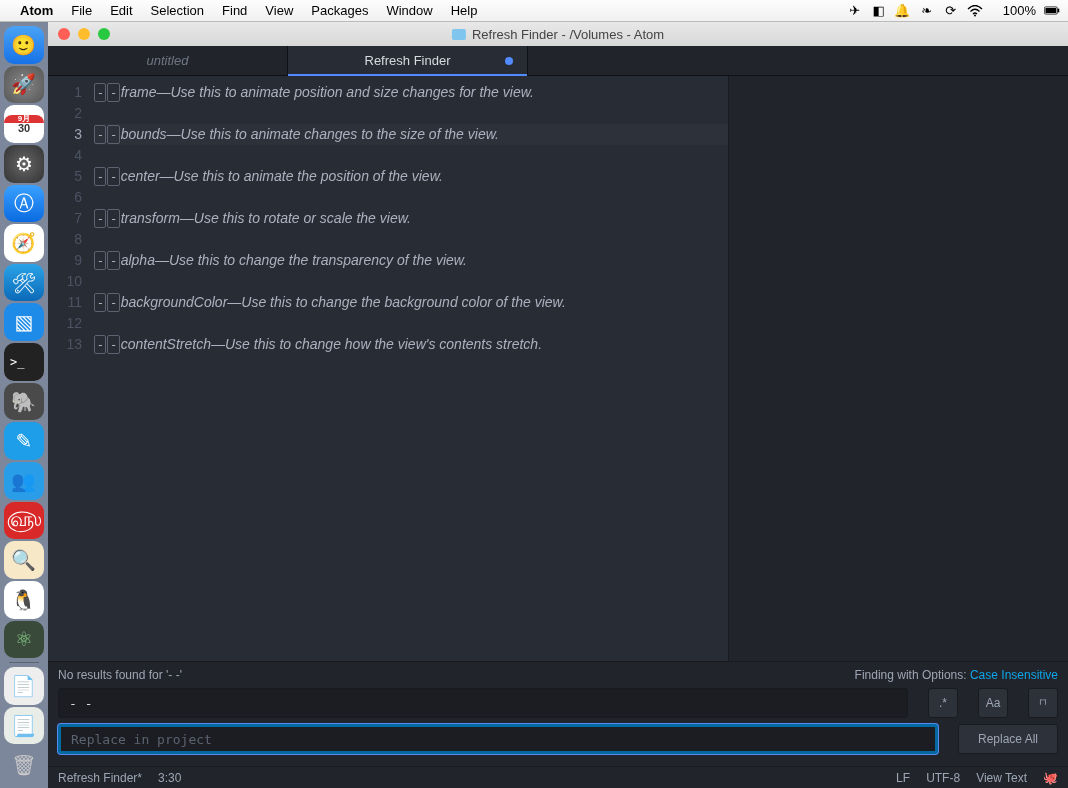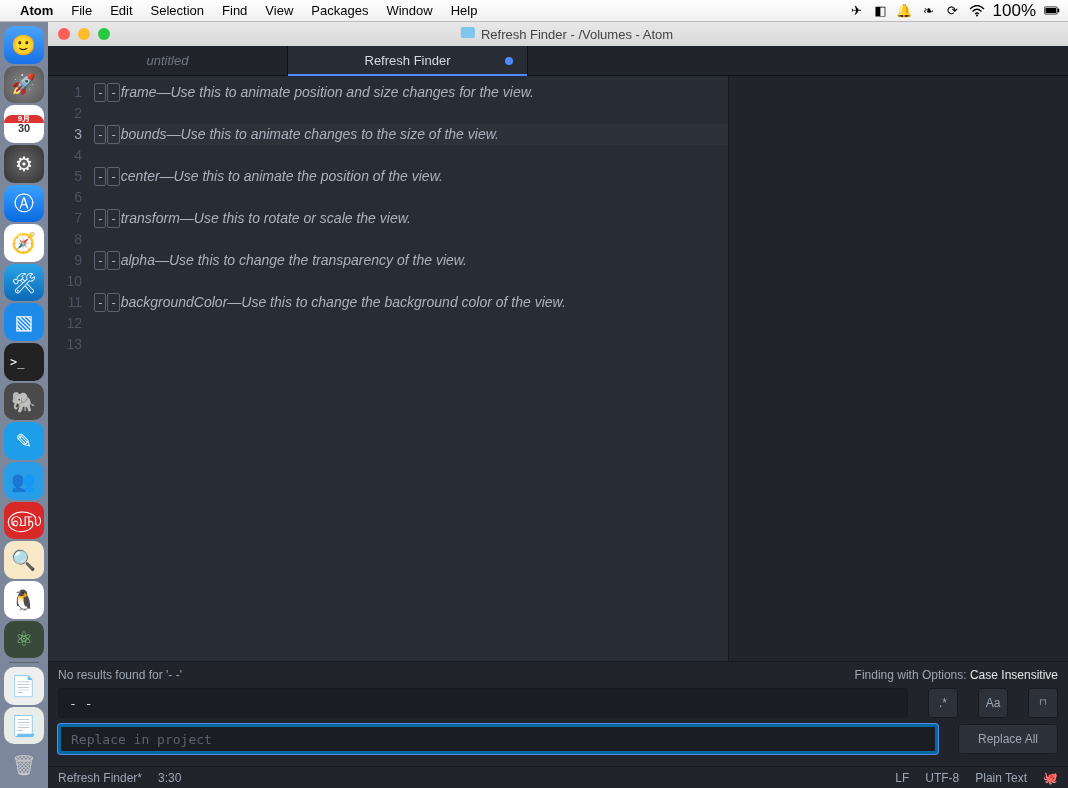--- a/index.html
+++ b/index.html
@@ -4,21 +4,21 @@
 <style>
 * { margin:0; padding:0; box-sizing:border-box; font-family:-apple-system,"Helvetica Neue",Arial,sans-serif; }
 body { width:1068px; height:788px; overflow:hidden; background:#0a1a3a; position:relative; }
 
 
 .menubar { position:absolute; top:0; left:0; right:0; height:22px; background:linear-gradient(#fdfdfd,#f0f0f0); display:flex; align-items:center; font-size:13px; color:#000; padding:0 8px; border-bottom:1px solid #bbb; }
 .menubar .apple { font-size:15px; margin-right:12px; }
 .menubar .menuitem { margin-right:18px; cursor:default; }
 .menubar .menuitem.bold { font-weight:600; }
 .menubar .spacer { flex:1; }
-.menubar .status { margin-left:8px; font-size:17px; display:flex; align-items:center; }
+.menubar .status { margin-left:20px; font-size:13px; display:flex; align-items:center; }
 .menubar .statusicon { width:16px; height:16px; margin-left:8px; display:inline-flex; align-items:center; justify-content:center; }
 
 
 .dock { position:absolute; left:0; top:22px; bottom:0; width:48px; background:rgba(220,225,235,0.55); display:flex; flex-direction:column; align-items:center; padding:4px 0; gap:2px; }
 .dock .dicon { width:40px; height:40px; border-radius:10px; display:flex; align-items:center; justify-content:center; font-size:20px; color:#fff; }
 .dock .dicon.finder{background:linear-gradient(#4aa3f5,#1672e8);}
 .dock .dicon.launchpad{background:radial-gradient(circle,#888,#555);}
 .dock .dicon.cal{background:#fff;color:#333;font-size:11px;font-weight:600;flex-direction:column;line-height:1;}
 .dock .dicon.cal .calhdr{background:#d33;color:#fff;font-size:8px;width:100%;text-align:center;border-radius:8px 8px 0 0;}
 .dock .dicon.prefs{background:radial-gradient(circle,#666,#333);}
@@ -38,21 +38,21 @@
 .dock .dicon.light{background:#e8ede8;}
 .dock .dicon.trash{background:transparent;color:#cacaca;}
 .dock .sep{width:30px;height:1px;background:rgba(0,0,0,0.25);margin:2px 0;}
 
 
 .window { position:absolute; left:48px; top:22px; right:0; bottom:0; background:#1d222a; display:flex; flex-direction:column; }
 .titlebar { height:24px; background:linear-gradient(#e8e8e8,#d8d8d8); display:flex; align-items:center; position:relative; font-size:13px; color:#444; }
 .traffic { display:flex; gap:8px; margin-left:10px; }
 .traffic span { width:12px; height:12px; border-radius:50%; display:block; }
 .traffic .red{background:#ff5f57;} .traffic .yel{background:#ffbd2e;} .traffic .grn{background:#28c940;}
-.titlebar .title { position:absolute; left:50%; transform:translateX(-50%); display:flex; gap:6px;margin-left:9px;}
+.titlebar .title { position:absolute; left:50%; transform:translateX(-50%); display:flex; align-items:center; gap:6px;}
 .titlebar .foldericon{width:14px;height:11px;background:#7fc5ee;border-radius:2px;}
 
 .tabs { height:30px; display:flex; background:#21252b; border-bottom:1px solid #0e1116; }
 .tab { width:240px; display:flex; align-items:center; justify-content:center; font-size:13px; color:#9da5b4; border-right:1px solid #0e1116; position:relative; cursor:default;}
 .tab.inactive { color:#6e7684; font-style:italic; }
 .tab.active { color:#d7dae0; background:#282c34; }
 .tab.active::after { content:""; position:absolute; bottom:-1px; left:0; right:0; height:2px; background:#528bff; }
 .tab .mod { position:absolute; right:14px; width:8px; height:8px; border-radius:50%; background:#528bff; }
 
 .editor { flex:1; display:flex; background:#282c34; font-family:Menlo,Consolas,monospace; font-size:14px; color:#abb2bf; overflow:hidden; position:relative;}
@@ -64,21 +64,21 @@
 .lines .ln.hl { background:#2c313a; }
 .lines .ln.hl::before{content:"";position:absolute;left:-46px;top:0;bottom:0;width:46px;background:#2c313a;z-index:-1;}
 .inv { display:inline-block; border:1px solid #5c6370; border-radius:2px; padding:0 3px; margin-right:1px; font-size:13px; line-height:17px; color:#abb2bf;}
 .rightpane{width:340px;background:#21252b;border-left:1px solid #181a1f;}
 
 
 .findpanel { background:#21252b; border-top:1px solid #181a1f; padding:6px 10px; font-size:12px; color:#9da5b4; font-family:-apple-system,Arial,sans-serif;}
 .findrow { display:flex; align-items:flex-end; margin-bottom:6px; gap:20px;}
 .findrow .msg{flex:1;}
 .findrow .opts{color:#9da5b4;}
-.findrow .opts .ci{color:#e5e5e5;}
+.findrow .opts .ci{color:#0ea5e9;}
 .findinput { flex:1; background:#1b1d23; border:1px solid #181a1f; height:30px; color:#d7dae0; padding:0 10px; font-family:Menlo,monospace; font-size:13px; border-radius:3px;}
 .findinput.active{border:3px solid #0369a1; box-shadow:0 0 0 1px #568af2;}
 .findinput::placeholder{color:#5c6370;}
 .findbtn { width:30px; height:30px; background:#2c313a; border:1px solid #181a1f; color:#9da5b4; display:flex; align-items:center; justify-content:center; border-radius:3px; font-size:12px;}
 .replbtn { width:100px; height:30px; background:#2c313a; border:1px solid #181a1f; color:#9da5b4; display:flex; align-items:center; justify-content:center; border-radius:3px;}
 .hint{font-family:Menlo,monospace;color:#5c6370;font-size:13px;padding:4px 2px 8px;}
 
 .statusbar { height:22px; background:#21252b; border-top:1px solid #181a1f; display:flex; align-items:center; font-size:12px; color:#9da5b4; padding:0 10px;}
 .statusbar .sbi{margin-right:16px;}
 .statusbar .spacer{flex:1;}
@@ -191,20 +191,21 @@
         <div class="ln hl"><span class="inv">-</span><span class="inv">-</span><span>bounds—Use this to animate changes to the size of the view.</span></div>
         <div class="ln"><span></span></div>
         <div class="ln"><span class="inv">-</span><span class="inv">-</span><span>center—Use this to animate the position of the view.</span></div>
         <div class="ln"><span></span></div>
         <div class="ln"><span class="inv">-</span><span class="inv">-</span><span>transform—Use this to rotate or scale the view.</span></div>
         <div class="ln"><span></span></div>
         <div class="ln"><span class="inv">-</span><span class="inv">-</span><span>alpha—Use this to change the transparency of the view.</span></div>
         <div class="ln"><span></span></div>
         <div class="ln"><span class="inv">-</span><span class="inv">-</span><span>backgroundColor—Use this to change the background color of the view.</span></div>
         <div class="ln"><span></span></div>
+        <div class="ln"><span class="inv">-</span><span class="inv">-</span><span>contentStretch—Use this to change how the view's contents stretch.</span></div>
       </div>
     <div class="rightpane"></div>
   </div>
 
   <div class="findpanel">
     <div class="findrow">
       <span class="msg">No results found for '- -'</span>
       <span class="opts"><span>Finding with Options: </span><span class="ci">Case Insensitive</span></span>
     </div>
     <div class="findrow">
@@ -218,16 +219,16 @@
       <div class="replbtn">Replace All</div>
     </div>
   </div>
 
   <div class="statusbar">
     <span class="sbi">Refresh Finder*</span>
     <span class="sbi">3:30</span>
     <span class="spacer"></span>
     <span class="sbi">LF</span>
     <span class="sbi">UTF-8</span>
-    <span class="sbi">Plain Text</span>
+    <span class="sbi">View Text</span>
     <span class="octo">🐙</span>
   </div>
 </div>
 
 </body></html>

